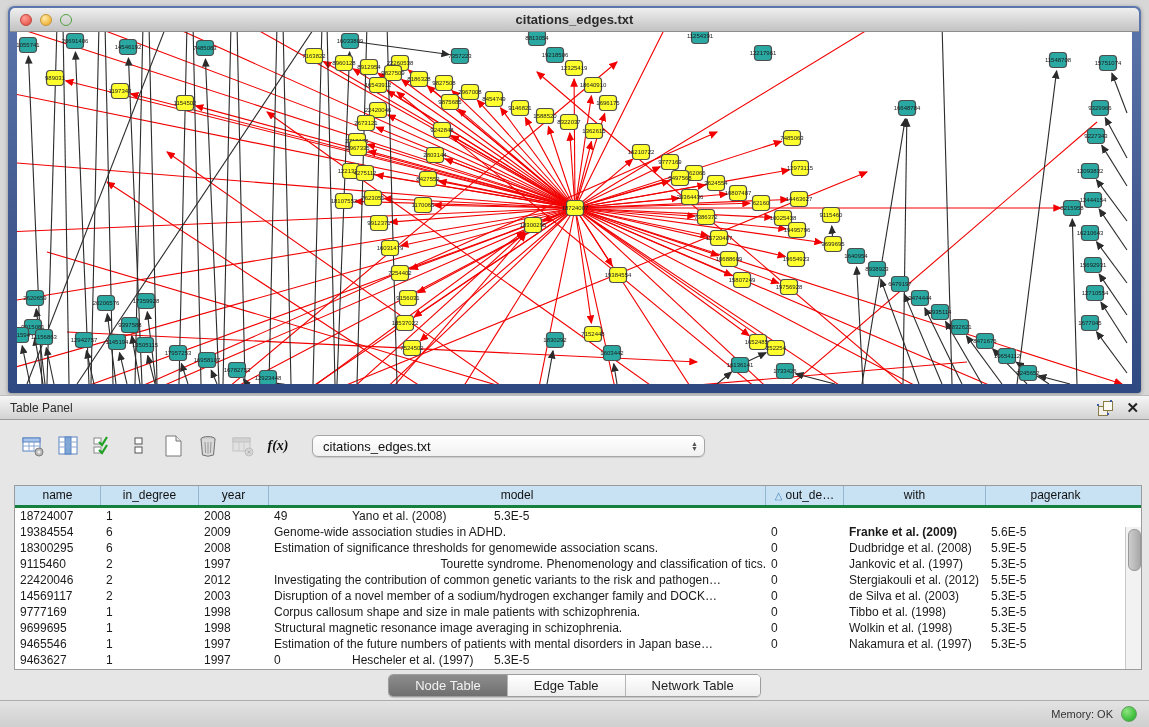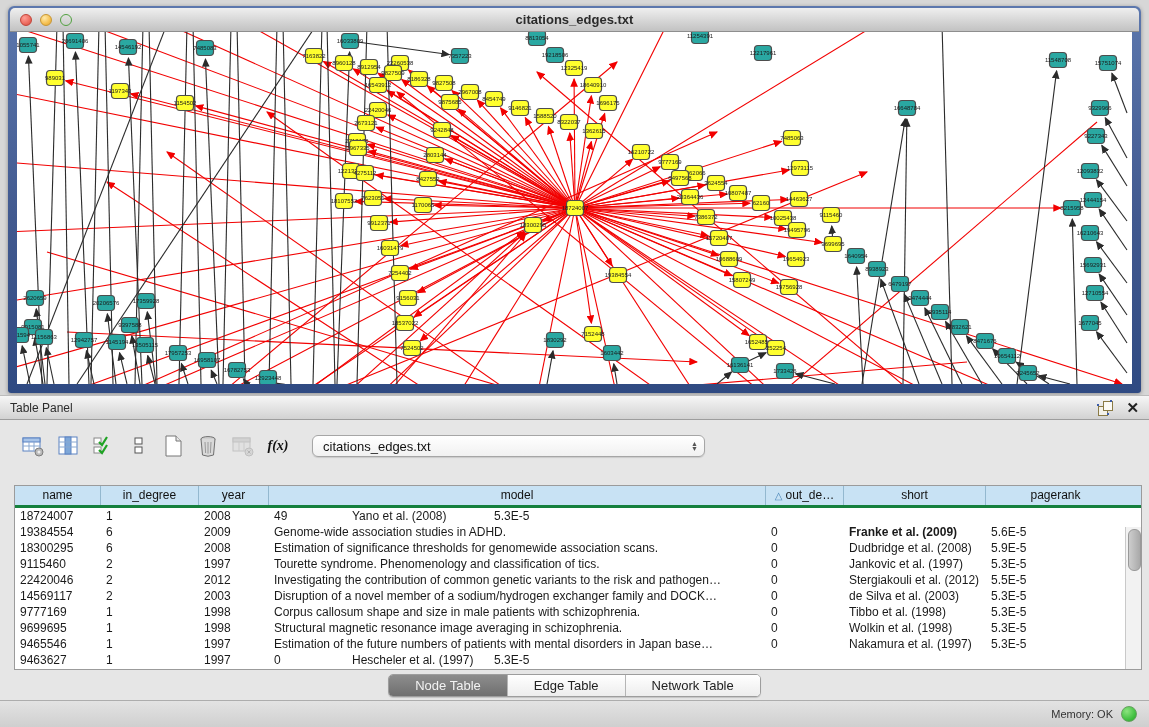--- a/index.html
+++ b/index.html
@@ -803,21 +803,21 @@
     </div>
   </div>
 
   <div class="data-table">
     <div class="thead" id="thead-row">
         <div class="th" style="width: 86px;">name</div>
         <div class="th" style="width: 98px;">in_degree</div>
         <div class="th" style="width: 70px;">year</div>
         <div class="th" style="width: 497px;">model</div>
         <div class="th" style="width: 78px;"><span class="sort-tri">△</span>out_de…</div>
-        <div class="th" style="width: 142px;">short</div>
+        <div class="th" style="width: 142px;">with</div>
         <div class="th" style="width: 139px;">pagerank</div>
       </div>
     <div class="tbody" id="tbody">
       <div class="tr">
           <div class="td" style="width: 86px;">18724007</div>
           <div class="td" style="width: 98px;">1</div>
           <div class="td" style="width: 70px;">2008</div>
           <div class="td" style="width: 78px;">49</div>
           <div class="td" style="width: 142px;">Yano et al. (2008)</div>
           <div class="td" style="width: 139px;">5.3E-5</div>
@@ -837,21 +837,21 @@
           <div class="td" style="width: 70px;">2008</div>
           <div class="td" style="width: 497px;">Estimation of significance thresholds for genomewide association scans.</div>
           <div class="td" style="width: 78px;">0</div>
           <div class="td" style="width: 142px;">Dudbridge et al. (2008)</div>
           <div class="td" style="width: 139px;">5.9E-5</div>
         </div>
         <div class="tr">
           <div class="td" style="width: 86px;">9115460</div>
           <div class="td" style="width: 98px;">2</div>
           <div class="td" style="width: 70px;">1997</div>
-          <div class="td" style="width: 497px;">Tourette syndrome. Phenomenology and classification of tics.</div>
+          <div class="td" style="width: 497px; text-align: right;">Tourette syndrome. Phenomenology and classification of tics.</div>
           <div class="td" style="width: 78px;">0</div>
           <div class="td" style="width: 142px;">Jankovic et al. (1997)</div>
           <div class="td" style="width: 139px;">5.3E-5</div>
         </div>
         <div class="tr">
           <div class="td" style="width: 86px;">22420046</div>
           <div class="td" style="width: 98px;">2</div>
           <div class="td" style="width: 70px;">2012</div>
           <div class="td" style="width: 497px;">Investigating the contribution of common genetic variants to the risk and pathogen…</div>
           <div class="td" style="width: 78px;">0</div>

